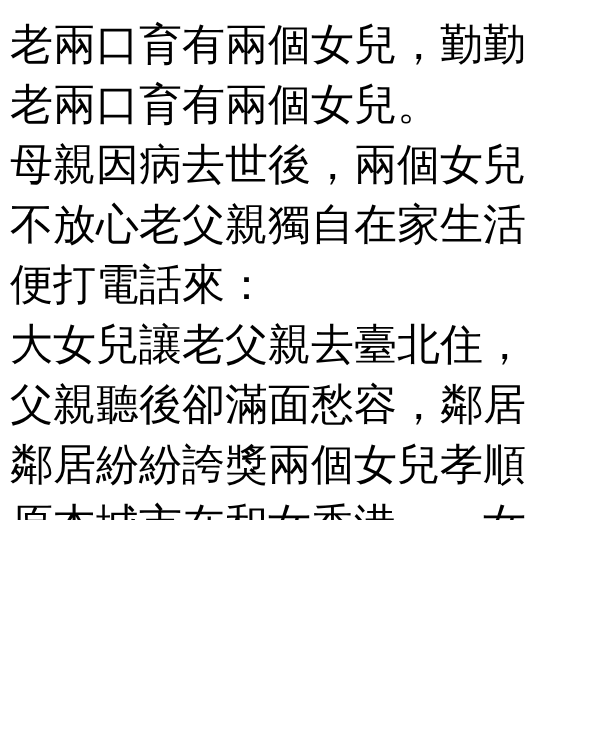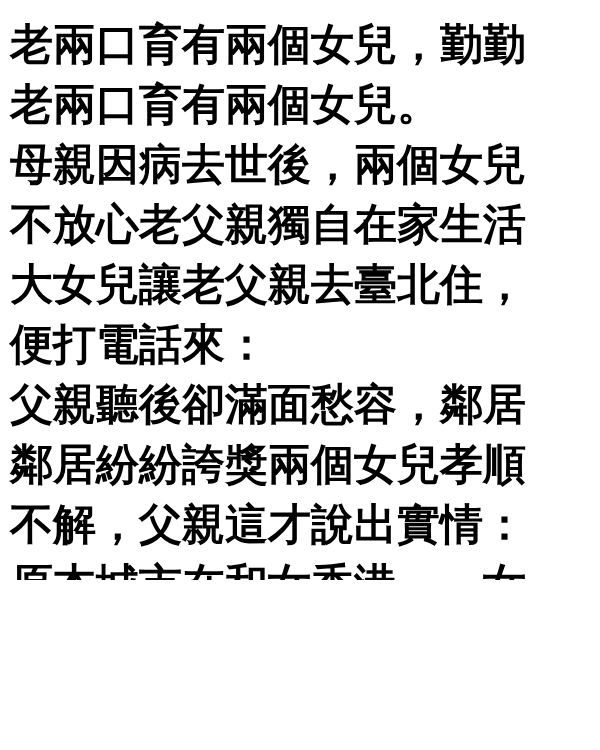--- a/index.html
+++ b/index.html
@@ -21,36 +21,35 @@
     padding: 14px 10px 0 10px;
     overflow: hidden;
   }
   .line {
     color: #000000;
     font-size: 43px;
     line-height: 60px;
     white-space: nowrap;
     letter-spacing: 0px;
     font-family: "DejaVu Sans", sans-serif;
-    font-weight: 700;
+    font-weight: 400;
   }
   .clip-last {
     height: 26px;
     overflow: hidden;
   }
 </style>
 </head>
 <body>
 
 <div id="doc">
   <div class="line">老兩口育有兩個女兒，勤勤</div>
   <div class="line">老兩口育有兩個女兒。</div>
   <div class="line">母親因病去世後，兩個女兒</div>
   <div class="line">不放心老父親獨自在家生活</div>
+  <div class="line">便打電話來：</div>
   <div class="line">大女兒讓老父親去臺北住，</div>
-  <div class="line">便打電話來：</div>
   <div class="line">父親聽後卻滿面愁容，鄰居</div>
   <div class="line">鄰居紛紛誇獎兩個女兒孝順</div>
-  <div class="line">不解，父親這才說出實情：</div>
   <div class="clip-last">
     <div class="line">原本城市在和女香港……女</div>
   </div>
 </div>
 
 </body></html>

